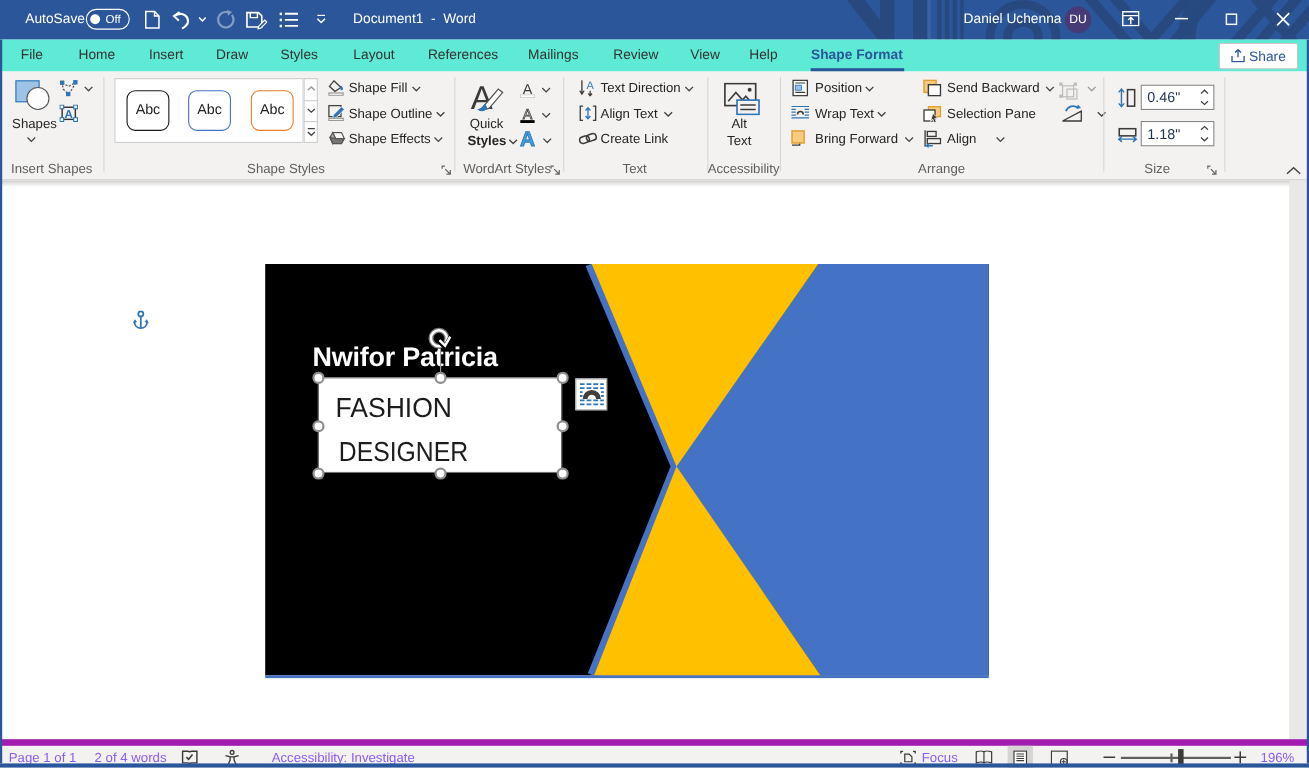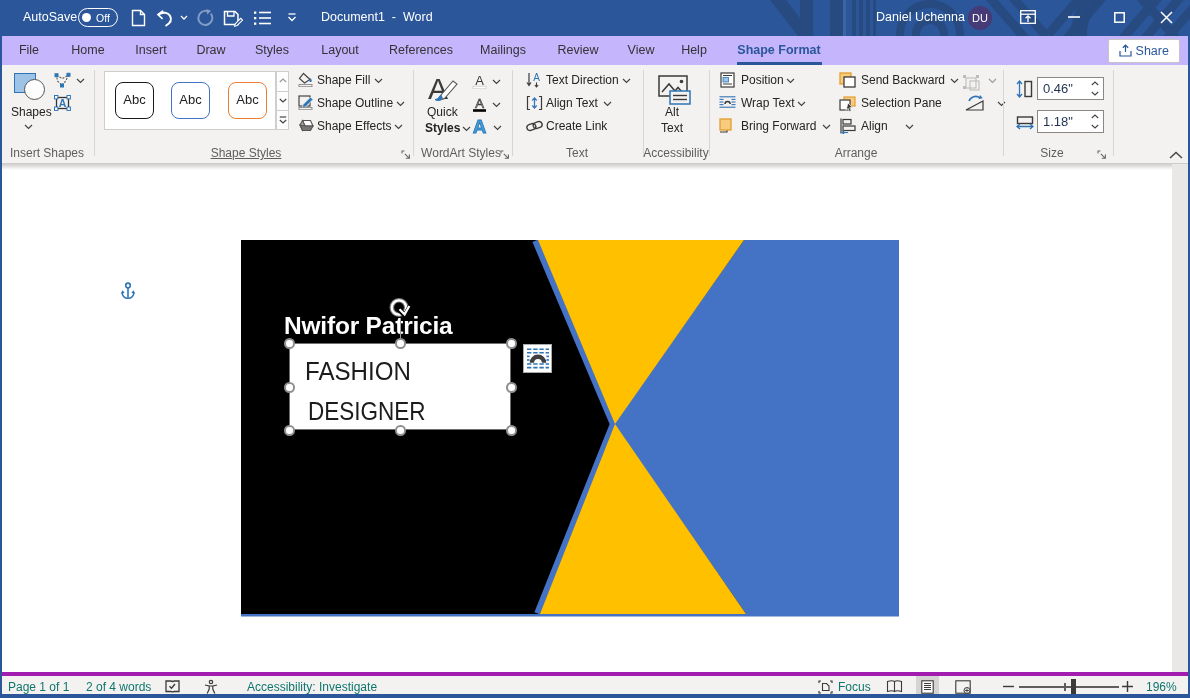--- a/index.html
+++ b/index.html
@@ -5,35 +5,35 @@
   * { margin:0; padding:0; box-sizing:border-box; }
   html,body { width:1190px; height:698px; overflow:hidden; }
   body { font-family:"Liberation Sans", sans-serif; position:relative; background:#fff; }
   .abs { position:absolute; }
   
   #titlebar { position:absolute; left:0; top:0; width:1190px; height:36px; background:#2b5699; overflow:hidden; }
   #titlebar .txt { color:#ffffff; font-size:12.5px; }
   #searchbox { position:absolute; left:447px; top:5px; width:320px; height:26px; background:#a9bdd9; border-radius:2px; }
   #searchbox span { position:absolute; left:53px; top:5px; font-size:13px; color:#10141c; }
   
-  #tabrow { position:absolute; left:0; top:36px; width:1190px; height:29px; background:#c4b5fd; }
+  #tabrow { position:absolute; left:0; top:36px; width:1190px; height:29px; background:#5eead4; }
   .tab { position:absolute; top:0; height:29px; line-height:29px; font-size:12.5px; color:#333333; text-align:center; }
   #sharebtn { position:absolute; right:10px; top:3px; width:72px; height:24px; border:1px solid #c8c6c4; background:#fff; border-radius:2px; color:#2b579a; font-size:12.5px; line-height:22px; text-align:center; }
   
   #ribbon { position:absolute; left:0; top:65px; width:1190px; height:99px; background:#f3f2f1; border-bottom:1px solid #cfcdcb; }
   .rlabel { position:absolute; font-size:12px; color:#605e5c; text-align:center; top:81px; white-space:nowrap; }
   .rdiv { position:absolute; top:5px; width:1px; height:86px; background:#d8d6d4; }
   .rtext { font-size:12px; color:#252423; white-space:nowrap; }
   
   #docarea { position:absolute; left:0; top:164px; width:1190px; height:508px; background:#ffffff; }
   #docshadow { position:absolute; left:0; top:0; width:100%; height:6px; background:linear-gradient(#d0cecc,rgba(255,255,255,0)); }
   .handle { position:absolute; width:10.5px; height:10.5px; background:#fff; border:2.2px solid #8f8f8f; border-radius:50%; }
   #scrollbar { position:absolute; right:2px; top:0; width:16px; height:508px; background:#e9e8e7; }
   
-  #statusbar { position:absolute; left:0; top:672px; width:1190px; height:22px; background:#f3f2f1; border-top:4px solid #a21caf; font-size:12px; color:#0f766e; }
+  #statusbar { position:absolute; left:0; top:672px; width:1190px; height:22px; background:#f3f2f1; border-top:6px solid #a21caf; font-size:12px; color:#8b5cf6; }
   #bottomstrip { position:absolute; left:0; top:694px; width:1190px; height:4px; background:#2b5699; }
 </style>
 </head>
 <body>
 <div id="titlebar">
 
   <svg class="abs" style="left:600px;top:0" width="590" height="36" viewBox="0 0 590 36">
     <g fill="#27497e" opacity="0.9">
       <polygon points="170,0 186,0 214,36 198,36"></polygon>
       <rect x="200" y="0" width="13" height="36"></rect>
@@ -226,21 +226,21 @@
 
   <svg class="abs" style="left:298px;top:53px" width="16" height="15" viewBox="0 0 16 15">
     <path d="M4.5 2.5 h8 l2.5 5.5 h-8 z" fill="#fff" stroke="#555" stroke-width="1.1"></path>
     <path d="M4.5 2.5 L2 7 l2.5 5.5 L7 8 z" fill="#aaa" stroke="#555" stroke-width="1.1"></path>
     <path d="M2 7 l2.5 5.5 h8 L15 8 h-8 z" fill="#777" stroke="#555" stroke-width="1.1"></path>
   </svg>
   <span class="rtext abs" style="left:317px;top:54px;">Shape Effects</span>
   <svg class="abs" style="left:394px;top:59px" width="9" height="6" viewBox="0 0 9 6">
       <path d="M1 1 l3.5 3.5 L8 1" fill="none" stroke="#444" stroke-width="1.2"></path>
     </svg>
-  <span class="rlabel" style="left:196px;width:100px;text-decoration:underline;">Shape Styles</span>
+  <span class="rlabel" style="left:210px;width:100px;">Shape Styles</span>
   <svg class="abs" style="left:401px;top:85px" width="10" height="10" viewBox="0 0 10 10">
       <path d="M1 3.5 V1 h2.5 M3.8 3.8 l4.4 4.4 M8.4 4.6 v3.6 h-3.6" fill="none" stroke="#666" stroke-width="1.1"></path>
     </svg>
   <div class="rdiv" style="left:413px;"></div>
 
   <svg class="abs" style="left:427px;top:8px" width="34" height="31" viewBox="0 0 34 31">
     <text x="1" y="26" font-size="30" fill="#3b3a39" font-family="Liberation Sans">A</text>
     <path d="M14 22 L26 8 l4 3 L18 25 c-2 2-5 1-6-0.5 z" fill="#fff" stroke="#555" stroke-width="1.1"></path>
     <path d="M14 22 c-2 1.5-2 4-6 4.5 c2.5 2 6.5 1 7.5-1 z" fill="#2e75b6" stroke="#2e75b6" stroke-width="1"></path>
   </svg>

